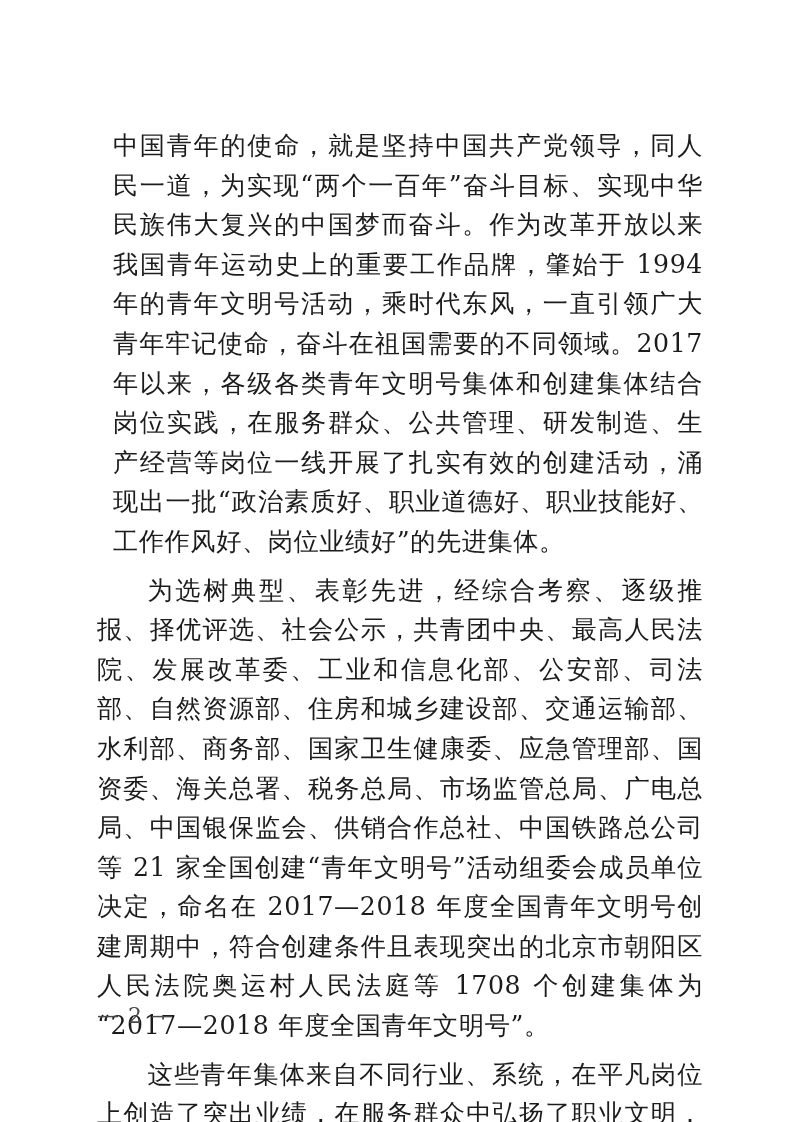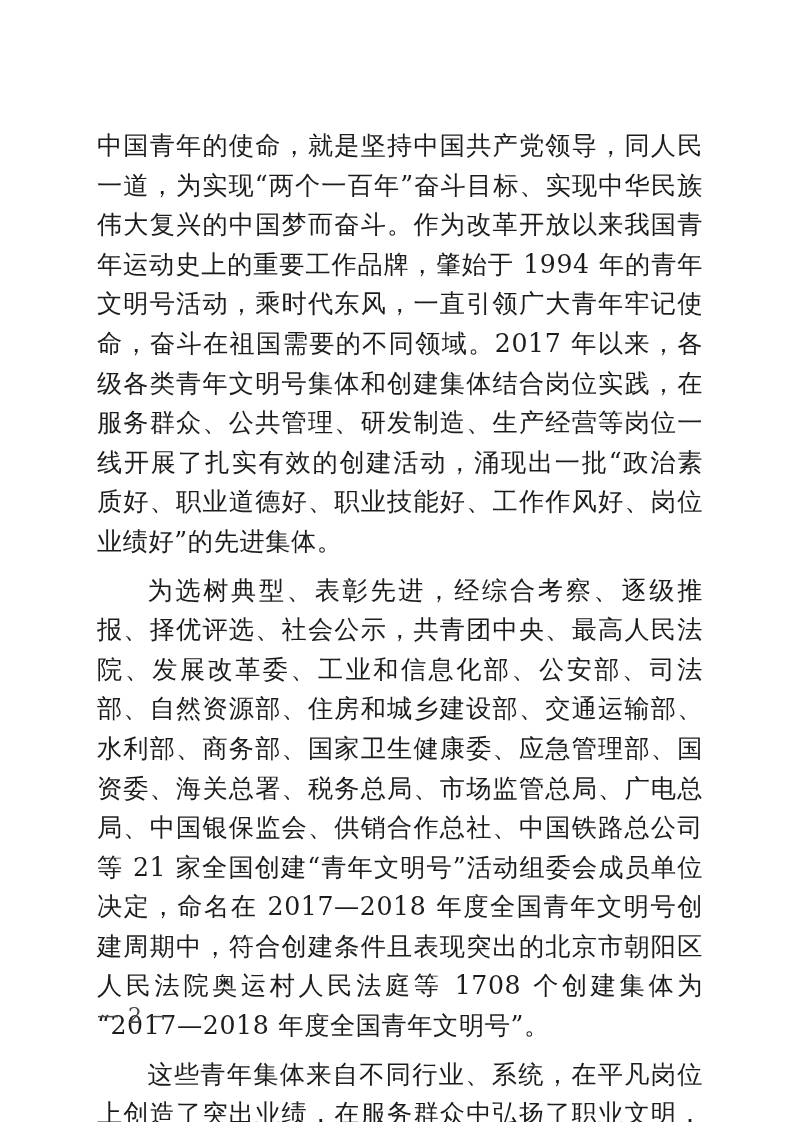--- a/index.html
+++ b/index.html
@@ -44,20 +44,21 @@
     -webkit-font-smoothing: antialiased;
   }
 
   .para + .para {
     margin-top: 9px;
   }
 
   
   .para.continued {
     text-indent: 0;
+    margin-left: 16px;
   }
 
   .page-number {
     position: absolute;
     left: 97px;
     top: 1000px;
     width: 606px;
     font-family: "DejaVu Serif", "Liberation Serif", serif;
     font-size: 22px;
     line-height: 32px;

